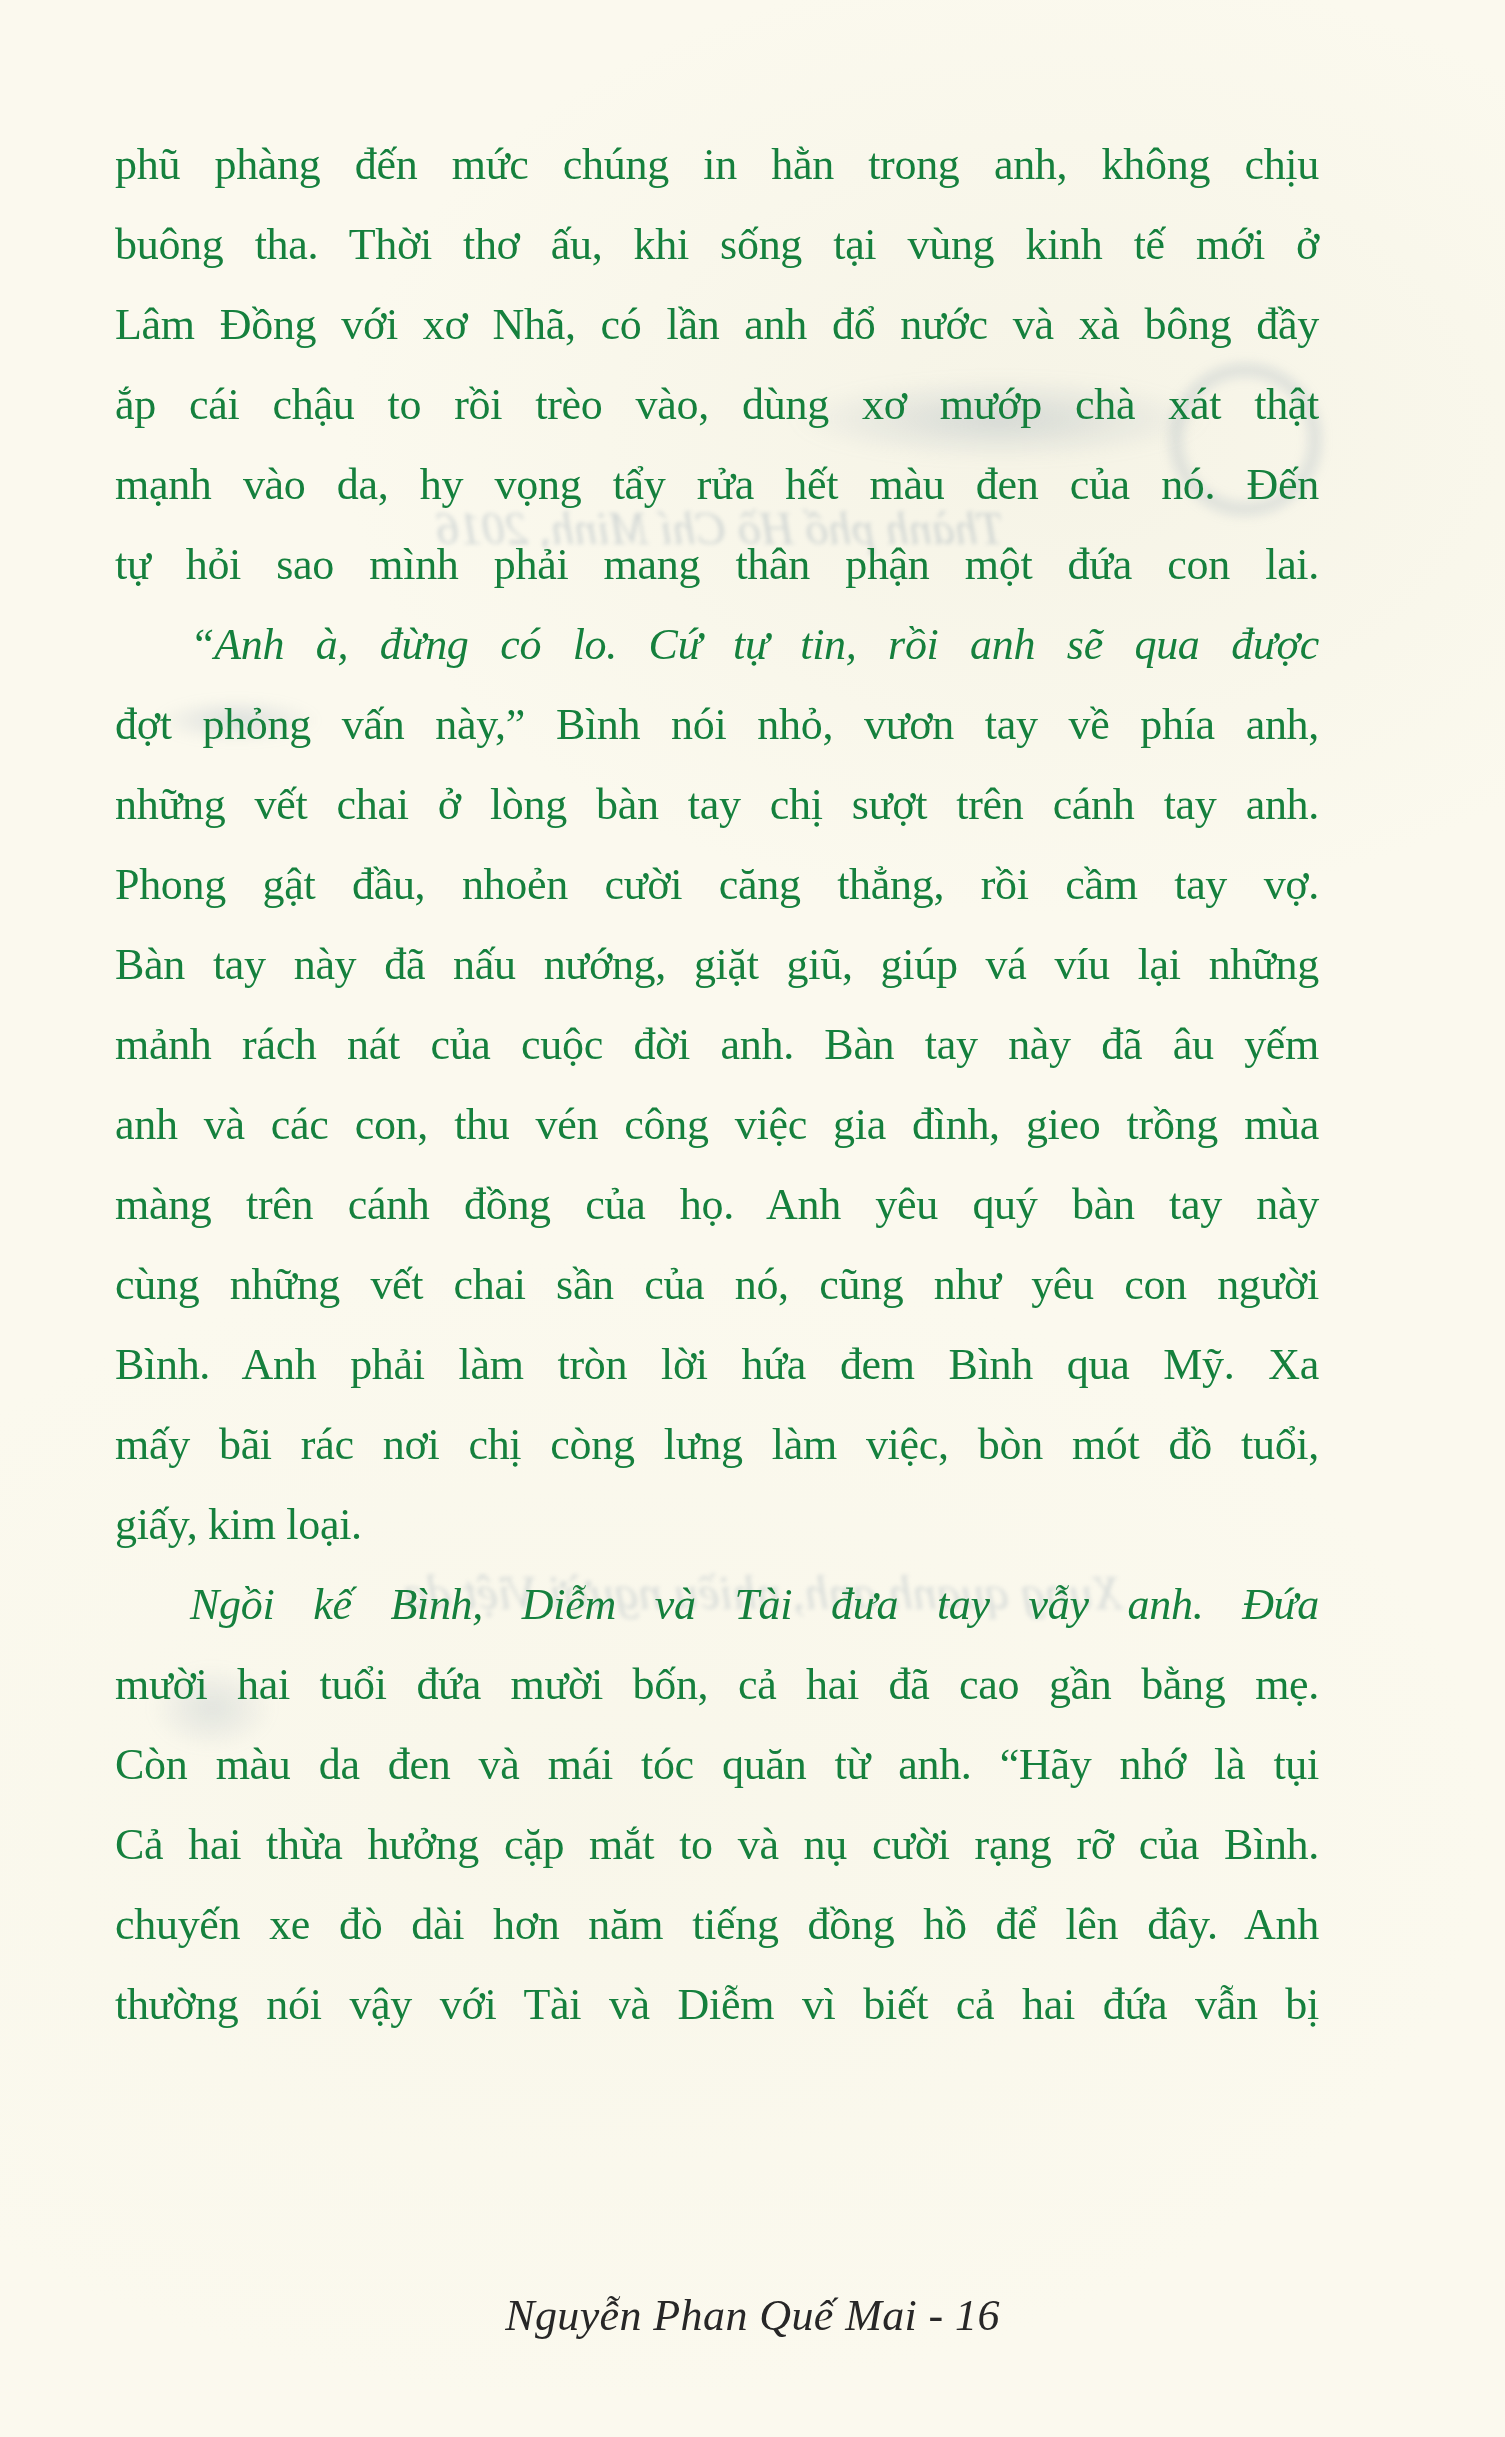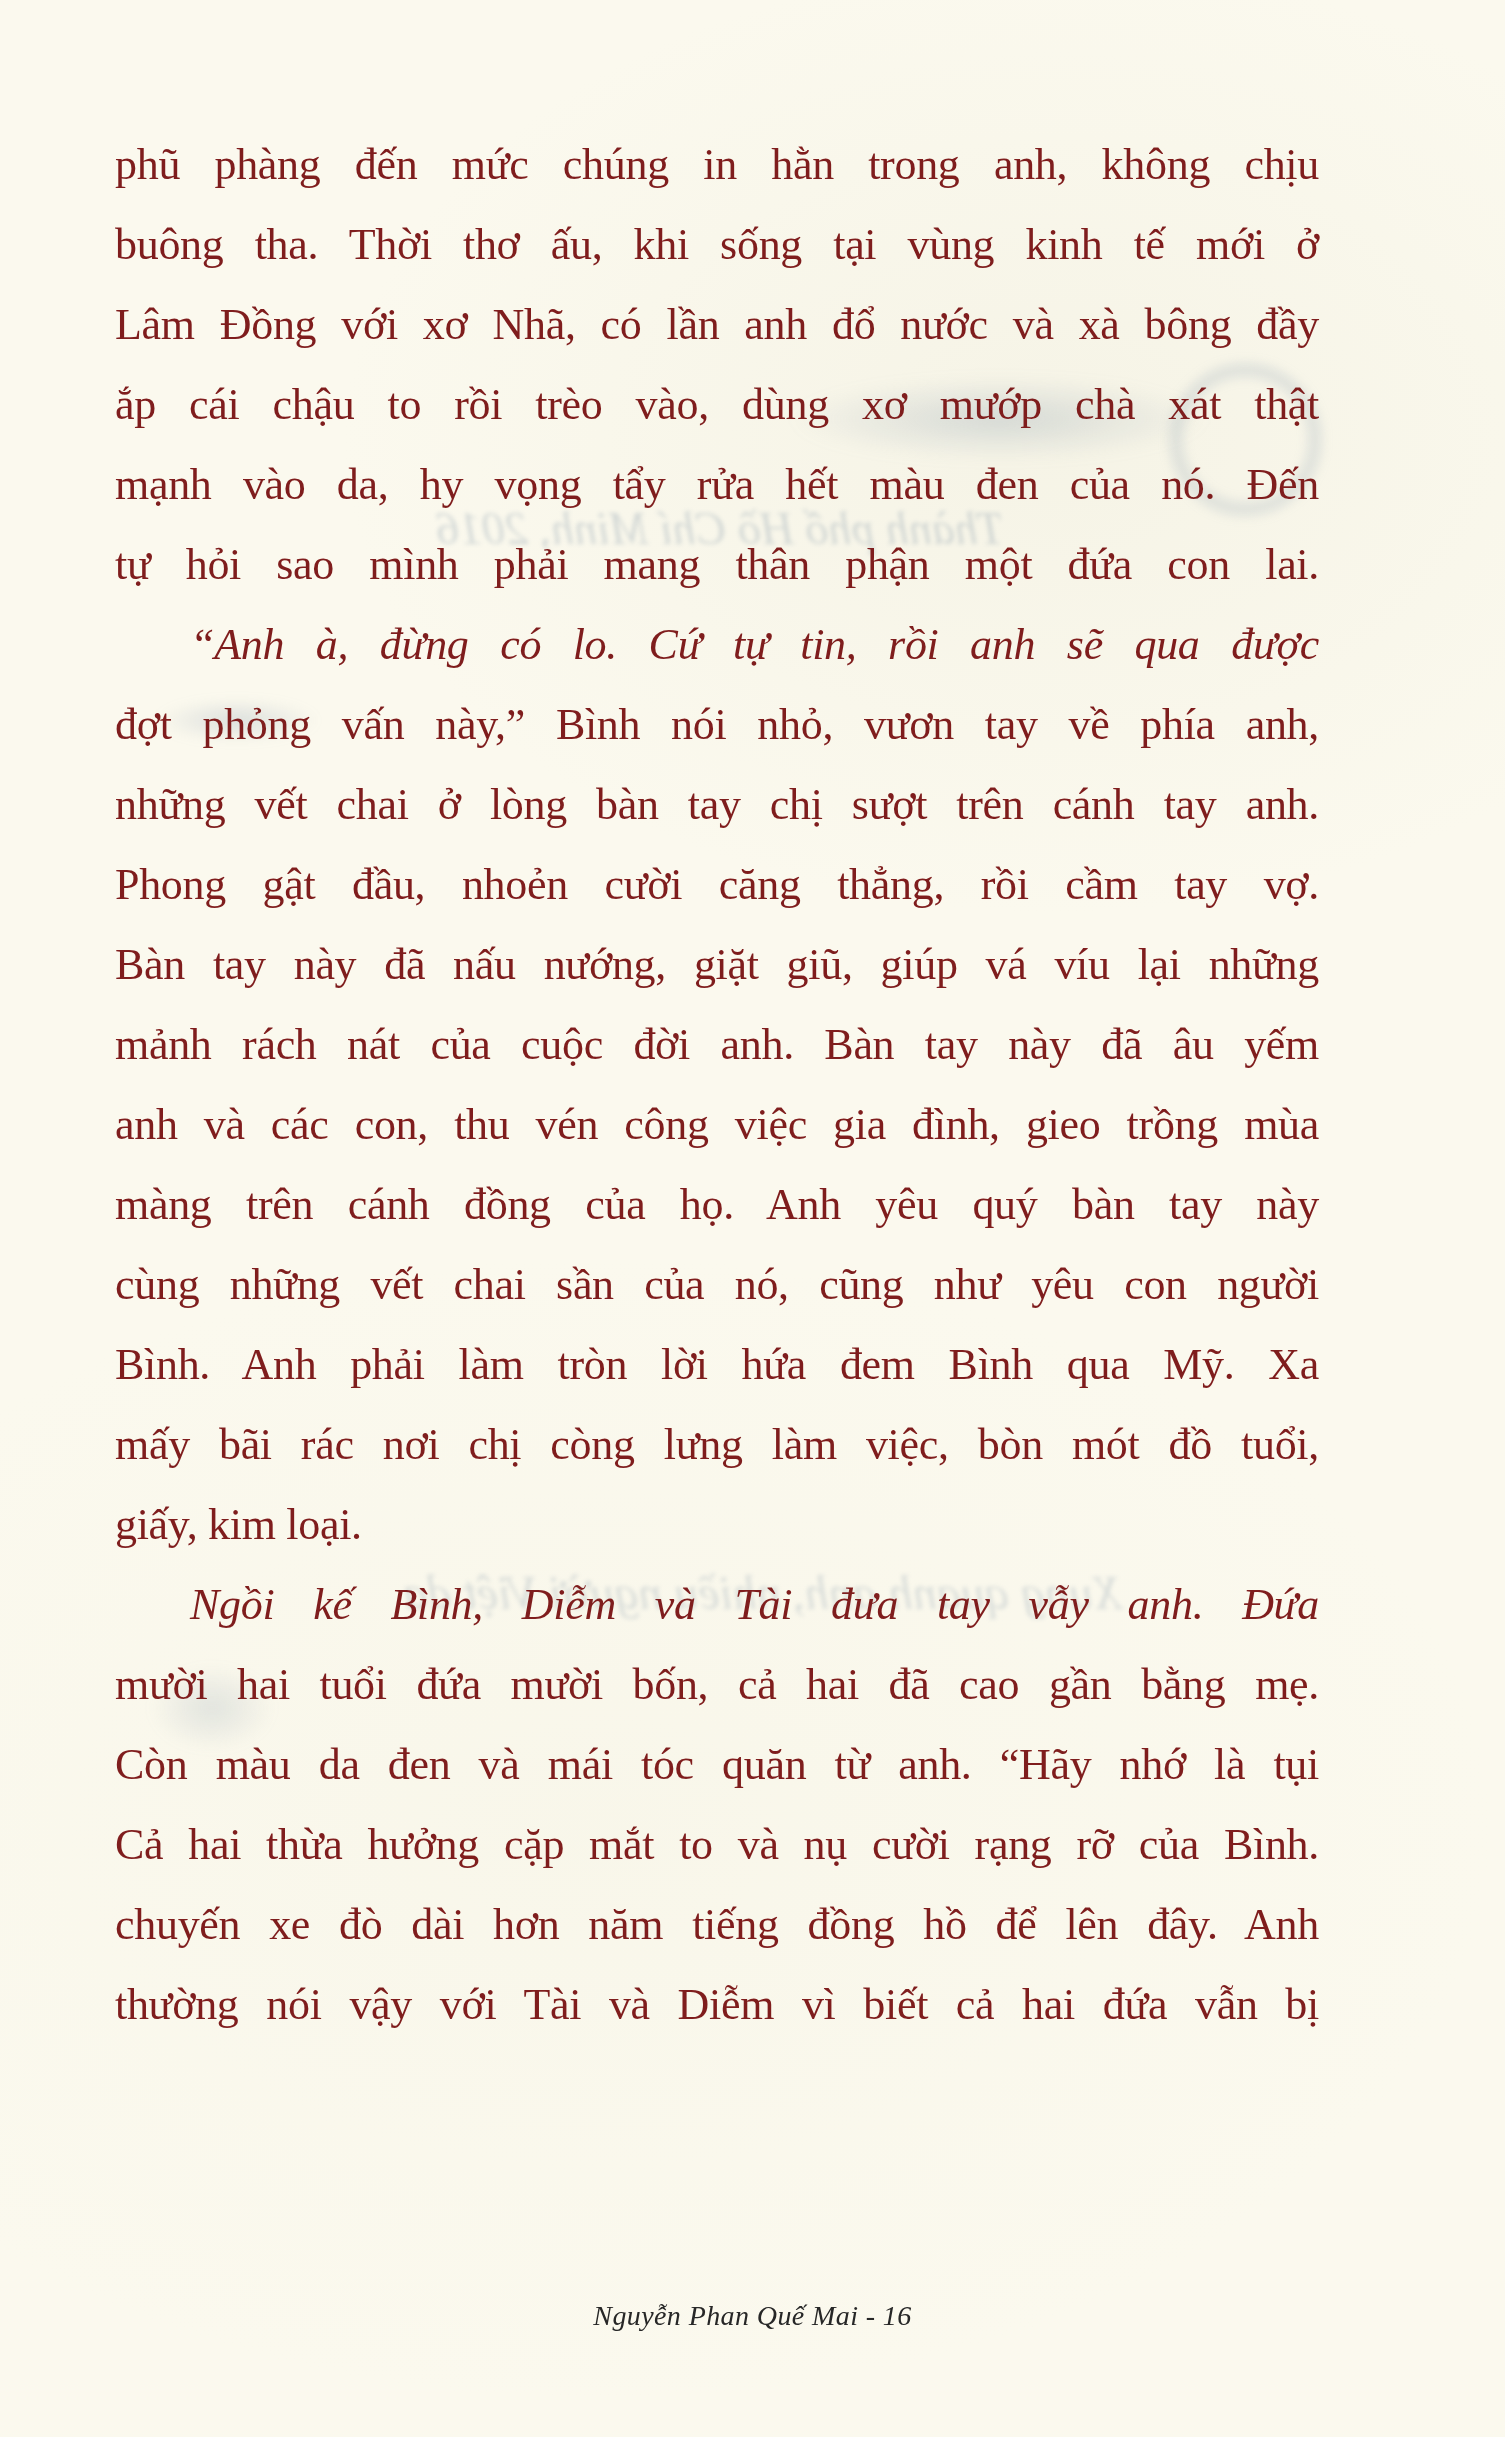--- a/index.html
+++ b/index.html
@@ -29,41 +29,41 @@
     position: absolute;
     left: 115px;
     top: 125px;
     width: 1204px;
     z-index: 3;
   }
   .line {
     font-size: 44px;
     line-height: 80px;
     height: 80px;
-    color: #7f1d1d;
+    color: #15803d;
     text-align: justify;
     text-align-last: justify;
     letter-spacing: -0.3px;
     white-space: normal;
   }
   .line.no-just {
     text-align-last: left;
   }
   .line.indent {
     text-indent: 75px;
     font-style: italic;
   }
   .footer {
     position: absolute;
     top: 2290px;
     left: 0;
     width: 1505px;
     text-align: center;
     font-style: italic;
-    font-size: 28px;
+    font-size: 44px;
     line-height: 51px;
     color: #272727;
     z-index: 3;
     letter-spacing: 0.4px;
   }
   
   .ghost {
     position: absolute;
     transform: scaleX(-1);
     font-style: italic;

